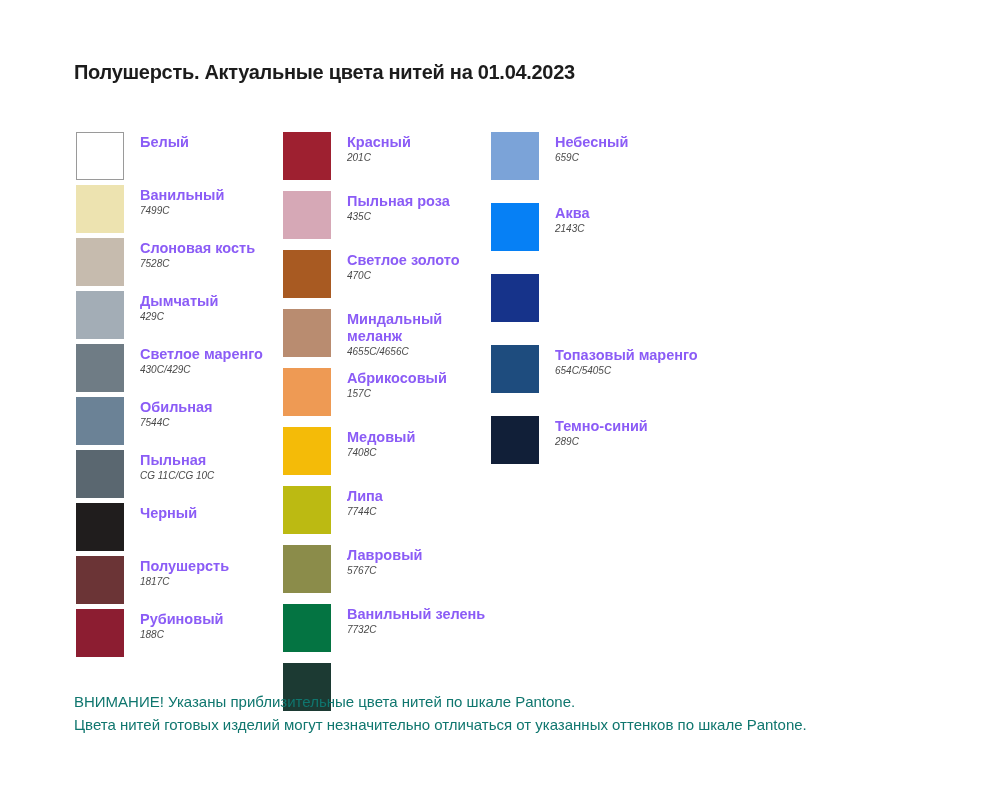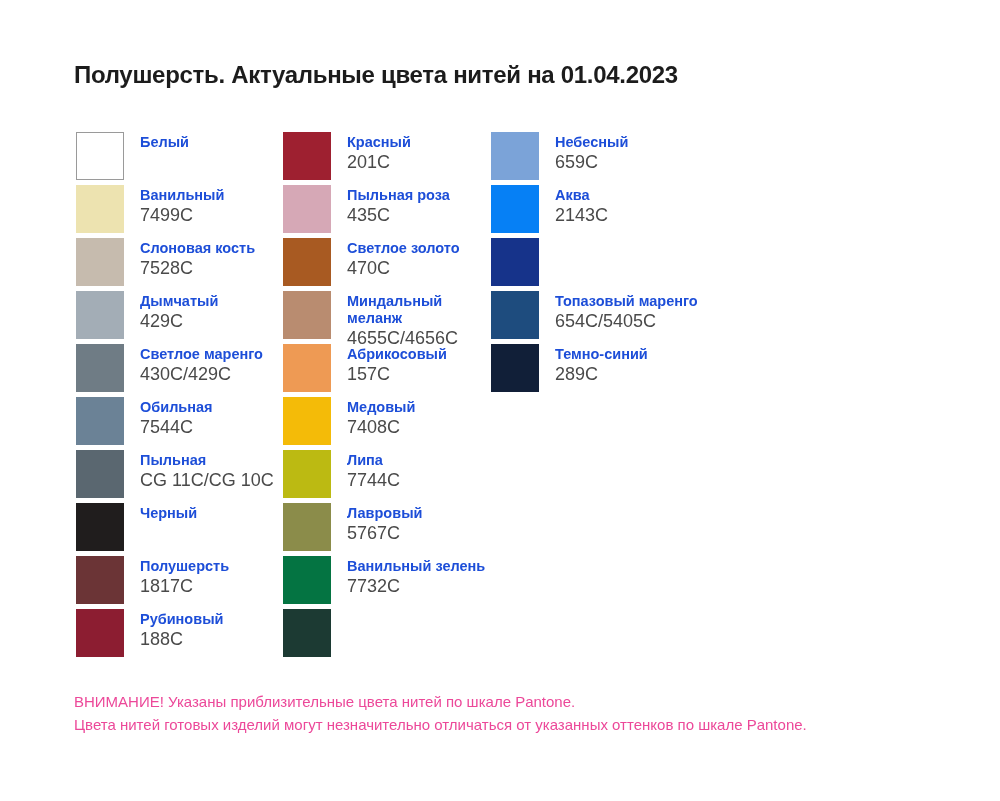--- a/index.html
+++ b/index.html
@@ -20,21 +20,21 @@
     width: 1000px;
     height: 801px;
     box-sizing: border-box;
   }
 
   
   .title {
     position: absolute;
     left: 74px;
     top: 61px;
-    font-size: 24px;
+    font-size: 20px;
     font-weight: bold;
     letter-spacing: -0.3px;
     color: #1c1c1c;
     white-space: nowrap;
   }
 
   
   .palette {
     position: absolute;
     left: 76px;
@@ -43,22 +43,22 @@
     display: flex;
     align-items: flex-start;
   }
 
   .column {
     display: flex;
     flex-direction: column;
     flex: 0 0 auto;
   }
   .column.col-1 { width: 207px; }
-  .column.col-2 { width: 208px; }
-  .column.col-3 { width: 300px; }
+  .column.col-2 { width: 208px; gap: 6px; }
+  .column.col-3 { width: 300px; gap: 18px; }
 
   .swatch-row {
     display: flex;
     align-items: flex-start;
     height: 48px;
     margin-bottom: 5px;
   }
 
   .swatch {
     width: 48px;
@@ -72,47 +72,48 @@
 
   .swatch-text {
     margin-left: 16px;
     padding-top: 2px;
     line-height: 1.16;
   }
 
   .swatch-name {
     font-size: 14.5px;
     font-weight: bold;
-    color: #1d4ed8;
+    color: #8b5cf6;
     white-space: nowrap;
   }
   .swatch-name.wrap {
     white-space: normal;
     max-width: 130px;
   }
 
   .swatch-code {
-    font-size: 18px;
+    font-size: 10px;
     font-weight: normal;
     color: #4a4a4a;
     margin-top: 1px;
     white-space: nowrap;
+    font-style: italic;
   }
   .swatch-code:empty { display: none; }
 
   
   .footer {
     position: absolute;
     left: 74px;
     top: 690px;
     width: 880px;
   }
   .footer-line {
     font-size: 15px;
-    color: #ec4899;
+    color: #0f766e;
     line-height: 1.55;
     white-space: nowrap;
   }
 </style>
 </head>
 <body>
 
 <div id="page">
 
   <div class="title">Полушерсть. Актуальные цвета нитей на 01.04.2023</div>

